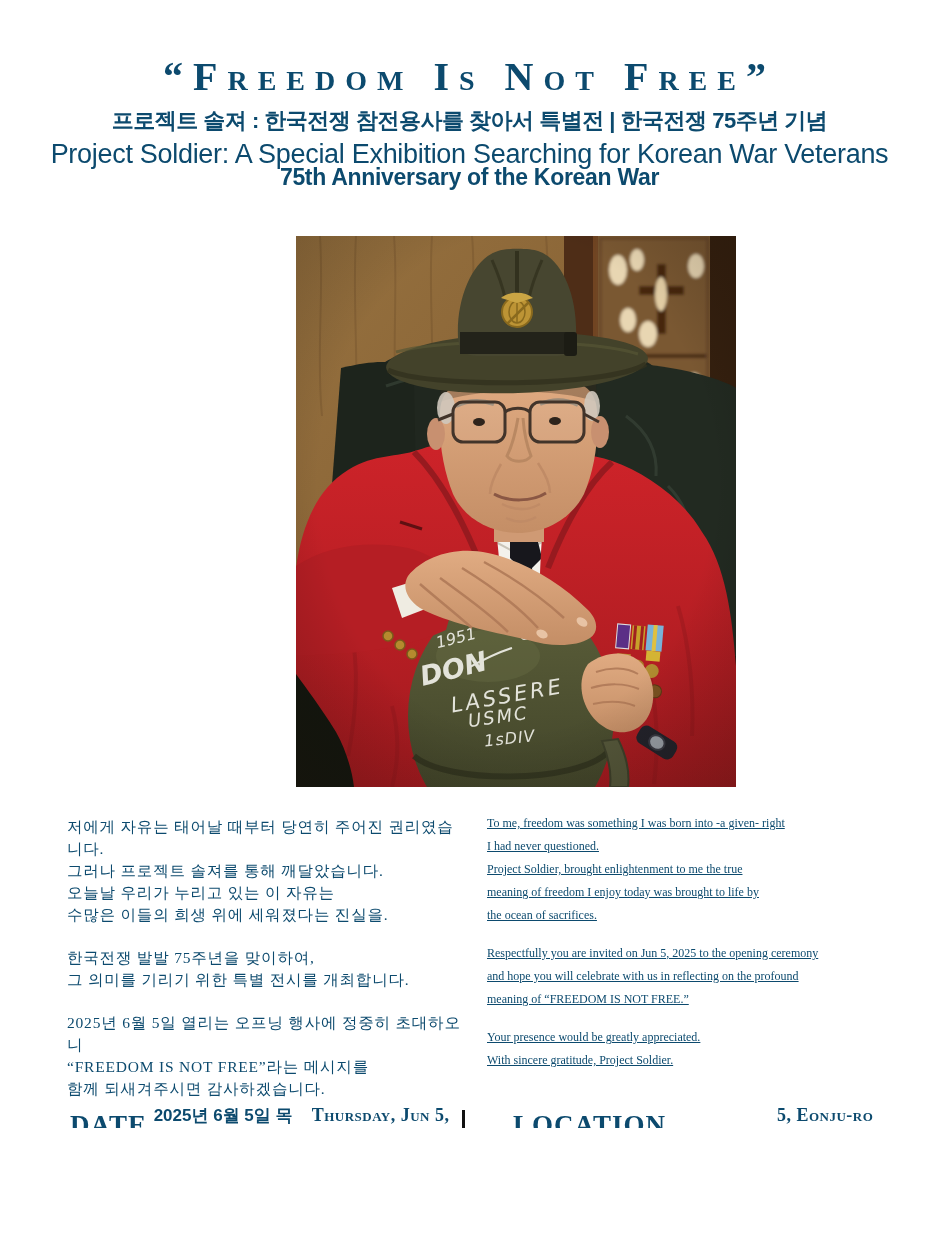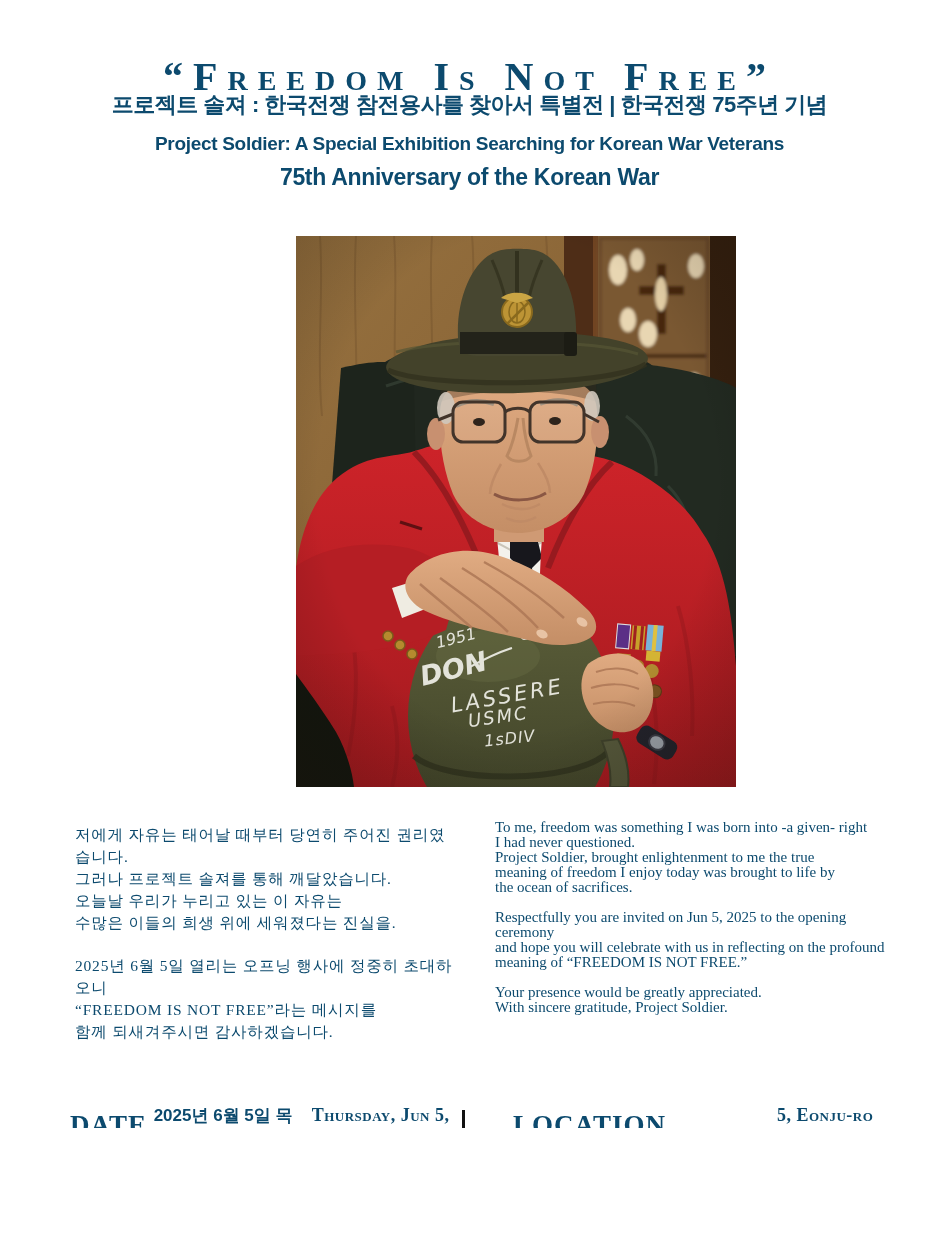--- a/index.html
+++ b/index.html
@@ -1,34 +1,34 @@
 <!DOCTYPE html>
 <html><head>
 <meta charset="utf-8">
 <style>
   html,body{margin:0;padding:0;background:#ffffff;}
   .poster{position:relative;width:939px;height:1128px;background:#fff;color:#0c4a6e;
           font-family:"Liberation Serif",serif;overflow:hidden;}
   .abs{position:absolute;left:0;width:939px;text-align:center;}
   .title{top:26px;font-family:"Liberation Serif",serif;font-variant:small-caps;
          font-weight:600;font-size:40px;letter-spacing:10px;white-space:nowrap;}
-  .sub-ko{top:72px;font-family:"Liberation Sans",sans-serif;font-weight:800;
+  .sub-ko{top:88px;font-family:"Liberation Sans",sans-serif;font-weight:800;
           font-size:22px;letter-spacing:-0.5px;}
-  .sub-en1{top:117px;font-family:"Liberation Sans",sans-serif;font-weight:700;
-           font-size:19px;letter-spacing:-0.3px;text-align:center;}
+  .sub-en1{top:117px;font-family:"Liberation Sans",sans-serif;font-weight:400;
+           font-size:27px;letter-spacing:-0.3px;text-align:center;}
   .sub-en2{top:145px;font-family:"Liberation Sans",sans-serif;font-weight:700;
            font-size:23px;letter-spacing:-0.3px;}
   .photo{position:absolute;left:256px;top:220px;width:440px;height:551px;}
   .photo svg{display:block;width:440px;height:551px;}
   .col{position:absolute;text-align:left;}
-  .col p{margin:12px;white-space:pre-line;}
+  .col p{margin:4px;white-space:pre-line;}
   .col-ko{left:63px;top:812px;width:410px;font-size:15.5px;line-height:22px;
           letter-spacing:0.8px;}
   .col-ko p{margin-bottom:21px;}
-  .col-en{left:483px;top:808px;width:435px;font-size:15px;line-height:15px;}
+  .col-en{left:483px;top:808px;width:435px;font-size:12px;line-height:23px;text-decoration:underline;}
   .col-en p{margin-bottom:15px;}
   .footer{position:absolute;left:70px;top:1104px;width:810px;height:116px;
           display:flex;text-align:center;}
   .f-cell{display:flex;flex-direction:row;}
   .f-date{width:392px;}
   .f-loc{flex:1;padding-left:48px;}
   .f-divider{width:3px;background:#111;margin:6px 0 4px;}
   .footer h3{margin:6px 0 0;font-size:27px;font-weight:700;letter-spacing:1px;}
   .footer p{margin:0;}
   .f-ko{font-family:"Liberation Sans",sans-serif;font-weight:700;font-size:17px;
@@ -275,20 +275,22 @@
 
       <rect x="0" y="0" width="440" height="551" fill="url(#vig)"></rect>
     </svg>
   </figure>
 
   <section class="col col-ko">
     <p>저에게 자유는 태어날 때부터 당연히 주어진 권리였습니다.
 그러나 프로젝트 솔져를 통해 깨달았습니다.
 오늘날 우리가 누리고 있는 이 자유는
 수많은 이들의 희생 위에 세워졌다는 진실을.</p>
+    <p>한국전쟁 발발 75주년을 맞이하여,
+그 의미를 기리기 위한 특별 전시를 개최합니다.</p>
     <p>2025년 6월 5일 열리는 오프닝 행사에 정중히 초대하오니
 “FREEDOM IS NOT FREE”라는 메시지를
 함께 되새겨주시면 감사하겠습니다.</p>
   </section>
 
   <section class="col col-en">
     <p>To me, freedom was something I was born into -a given- right
 I had never questioned.
 Project Soldier, brought enlightenment to me the true
 meaning of freedom I enjoy today was brought to life by

